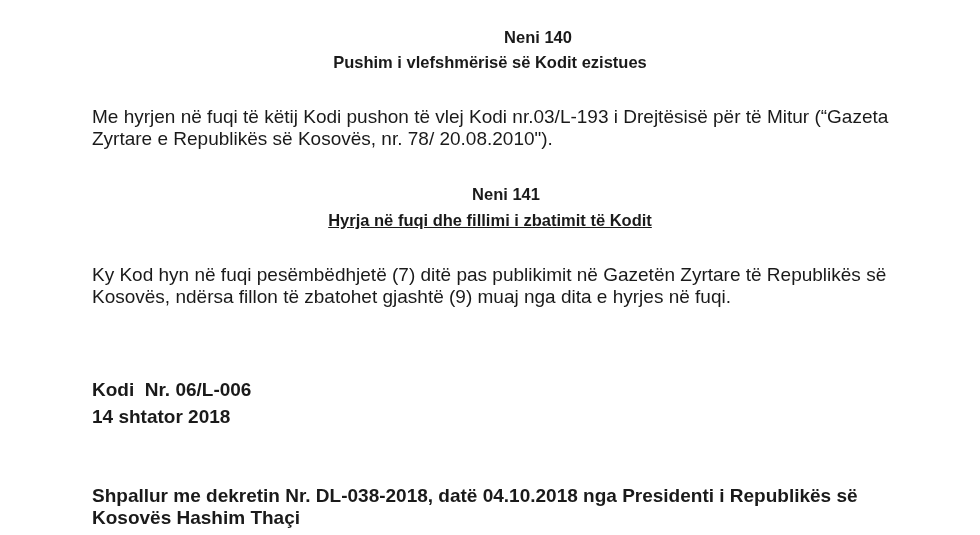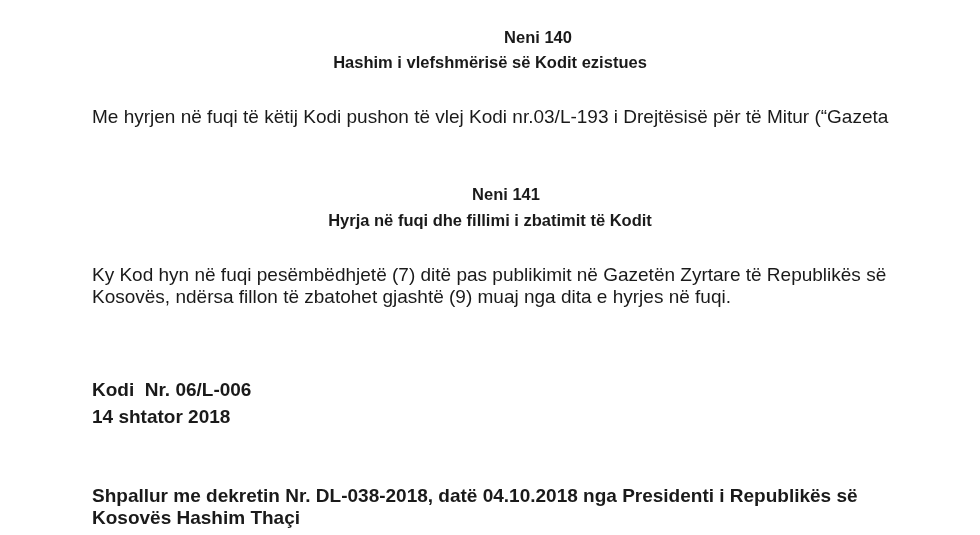--- a/index.html
+++ b/index.html
@@ -12,28 +12,29 @@
             line-height: 22px; }
     .bold { font-weight: bold; margin-top: 8px; }
     .line { display: block; white-space: nowrap; }
   </style>
 </head>
 <body>
 
 <div class="page">
 
   <div class="heading" style="top:25px;margin-left:48px;">Neni 140</div>
-  <div class="heading" style="top:50px;">Hashim i vlefshmërisë së Kodit ezistues</div>
+  <div class="heading" style="top:50px;">Pushim i vlefshmërisë së Kodit ezistues</div>
 
   <div class="para" style="top:106px;">
     <span class="line">Me hyrjen në fuqi të këtij Kodi pushon të vlej Kodi nr.03/L-193 i Drejtësisë për të Mitur (“Gazeta</span>
+    <span class="line">Zyrtare e Republikës së Kosovës, nr. 78/ 20.08.2010").</span>
   </div>
 
   <div class="heading" style="top:182px;padding-left:16px;">Neni 141</div>
-  <div class="heading" style="top:208px;">Hyrja në fuqi dhe fillimi i zbatimit të Kodit</div>
+  <div class="heading" style="top:208px;text-decoration:underline;">Hyrja në fuqi dhe fillimi i zbatimit të Kodit</div>
 
   <div class="para" style="top:264px;">
     <span class="line">Ky Kod hyn në fuqi pesëmbëdhjetë (7) ditë pas publikimit në Gazetën Zyrtare të Republikës së</span>
     <span class="line">Kosovës, ndërsa fillon të zbatohet gjashtë (9) muaj nga dita e hyrjes në fuqi.</span>
   </div>
 
   <div class="para bold" style="top:368px; line-height:27px;">
     <span class="line" style="white-space:pre;">Kodi  Nr. 06/L-006</span>
     <span class="line">14 shtator 2018</span>
   </div>

